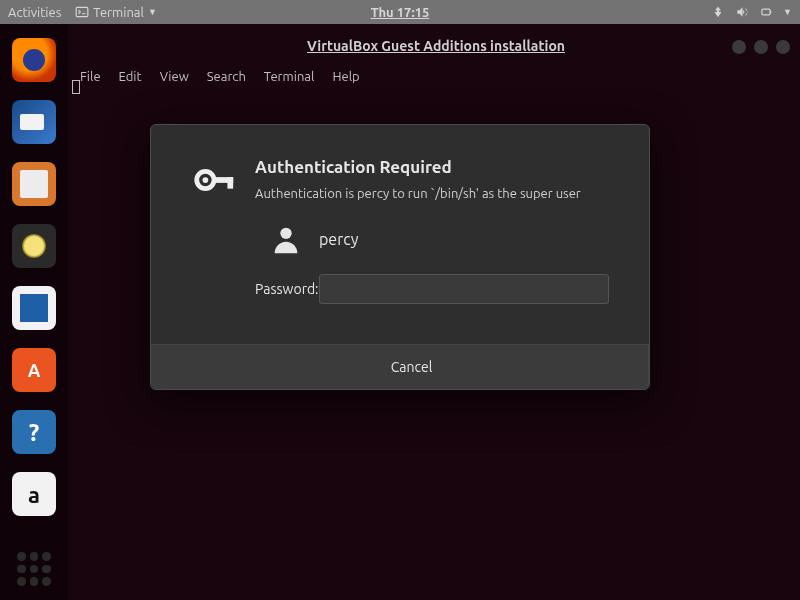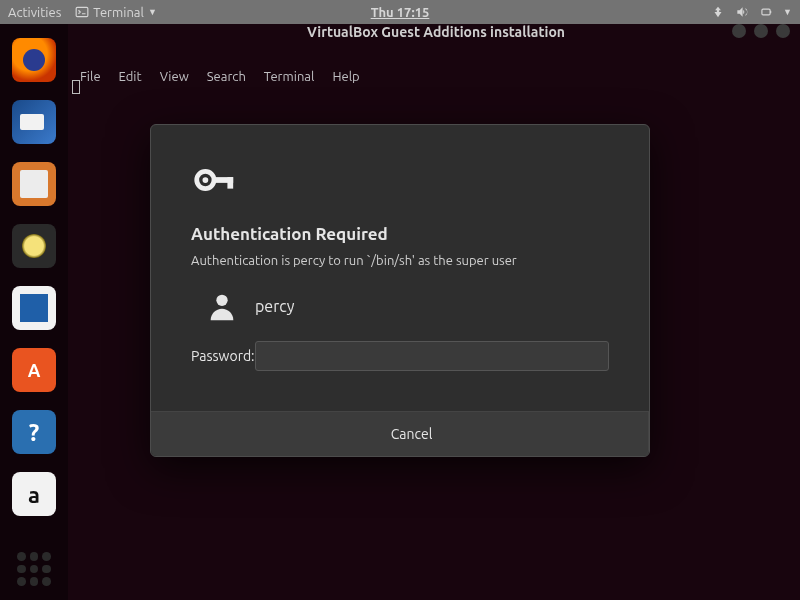--- a/index.html
+++ b/index.html
@@ -10,21 +10,21 @@
 
 
 .topbar { position:absolute; top:0; left:0; right:0; height:24px; background:#737373; display:flex; align-items:center; color:#d6d6d6; font-size:13px; padding:0 8px; z-index:1; }
 .topbar .left { display:flex; align-items:center; gap:14px; }
 .topbar .term-menu { display:flex; align-items:center; gap:4px; }
 .topbar .center { position:absolute; left:50%; transform:translateX(-50%); font-weight:600;text-decoration:underline; }
 .topbar .right { margin-left:auto; display:flex; align-items:center; gap:10px; }
 .topbar svg { width:14px; height:14px; fill:#d6d6d6; }
 
 
-.win-title { position:absolute; top:24px; left:72px; right:0; height:30px; display:flex; align-items:flex-start; justify-content:center; color:#cfcfcf; font-size:14px; font-weight:600; z-index:1; }
+.win-title { position:absolute; top:24px; left:72px; right:0; height:30px; display:flex; align-items:flex-end; justify-content:center; color:#cfcfcf; font-size:14px; font-weight:600; z-index:1;text-decoration:underline; }
 .win-title .controls { position:absolute; right:10px; display:flex; gap:8px; }
 .win-title .controls span { width:14px; height:14px; border-radius:50%; background:#3a3a3a; display:inline-block; }
 
 
 .menubar { position:absolute; top:64px; left:72px; right:0; height:24px; display:flex; align-items:center; gap:18px; padding-left:8px; color:#bfbfc2; font-size:13px; z-index:1; }
 
 
 .term-cursor { position:absolute; top:80px; left:72px; width:8px; height:14px; border:1px solid #bcbcbc; z-index:1; }
 
 
@@ -42,21 +42,21 @@
 .lo::after{content:"";position:absolute;inset:8px;background:#1f5fa8;}
 .sw  { background:#e95420; position:relative;}
 .sw::after{content:"A";position:absolute;inset:0;display:flex;align-items:center;justify-content:center;color:#fff;font-weight:700;font-size:18px;}
 .help{ background:#2a6fb0; border-radius:50%; color:#fff; font-weight:700; font-size:24px; display:flex; align-items:center; justify-content:center;}
 .amz { background:#f2f2f2; color:#111; font-weight:700; font-size:22px; display:flex; align-items:center; justify-content:center; border-radius:6px;}
 .apps{ width:34px; height:34px; display:grid; grid-template-columns:repeat(3,1fr); grid-template-rows:repeat(3,1fr); gap:4px; margin-top:auto; margin-bottom:14px;}
 .apps span{ background:#2a2a2a; border-radius:50%; }
 
 
 .dialog { position:absolute; top:124px; left:150px; width:500px; background:#2e2e2e; border:1px solid #4c4c4c; border-radius:6px; box-shadow:0 12px 40px rgba(0,0,0,0.7); z-index:3; color:#e6e6e6; }
-.dialog .body { padding:32px 40px 40px 40px; display:flex; gap:18px;flex-direction:column; }
+.dialog .body { padding:32px 40px 40px 40px; display:flex; gap:18px; }
 .dialog .key-icon svg{ width:46px; height:46px; fill:#eee;}
 .dialog h2 { font-size:17px; font-weight:700; margin-bottom:8px; }
 .dialog p.msg { font-size:13px; color:#d0d0d0; line-height:1.4; max-width:340px; }
 .dialog .user-row { display:flex; align-items:center; gap:16px; margin:20px 0 18px 14px; }
 .dialog .user-row svg{ width:34px; height:34px; fill:#e6e6e6;}
 .dialog .user-row span{ font-size:16px; }
 .dialog .pw-row { display:flex; align-items:center; }
 .dialog .pw-row label{ font-size:14px; }
 .dialog .pw-row input{ flex:1; height:30px; background:#3a3a3a; border:1px solid #555; border-radius:3px; color:#eee; padding:0 8px; font-size:14px; outline:none; }
 .dialog .buttons { display:flex; border-top:1px solid #444; }

